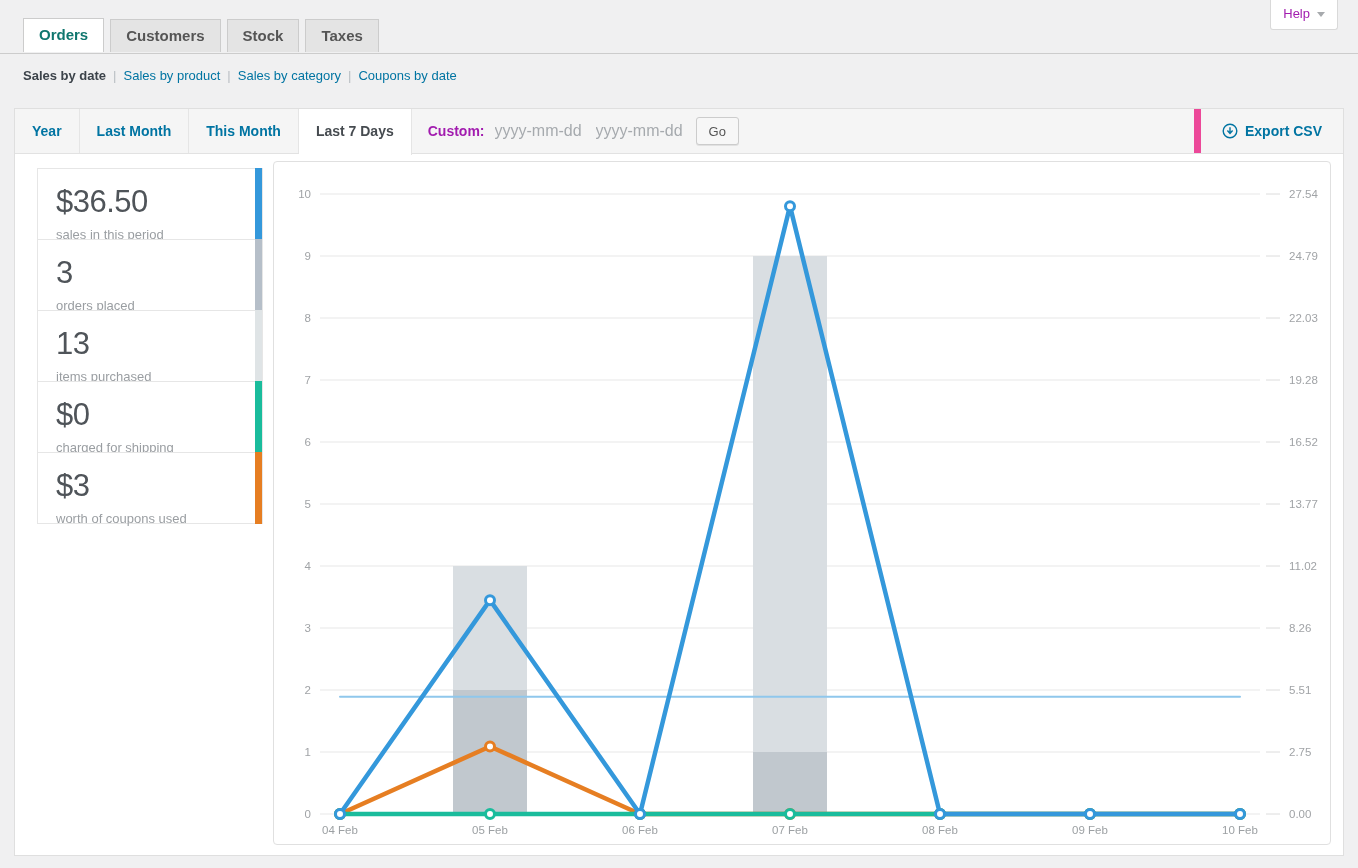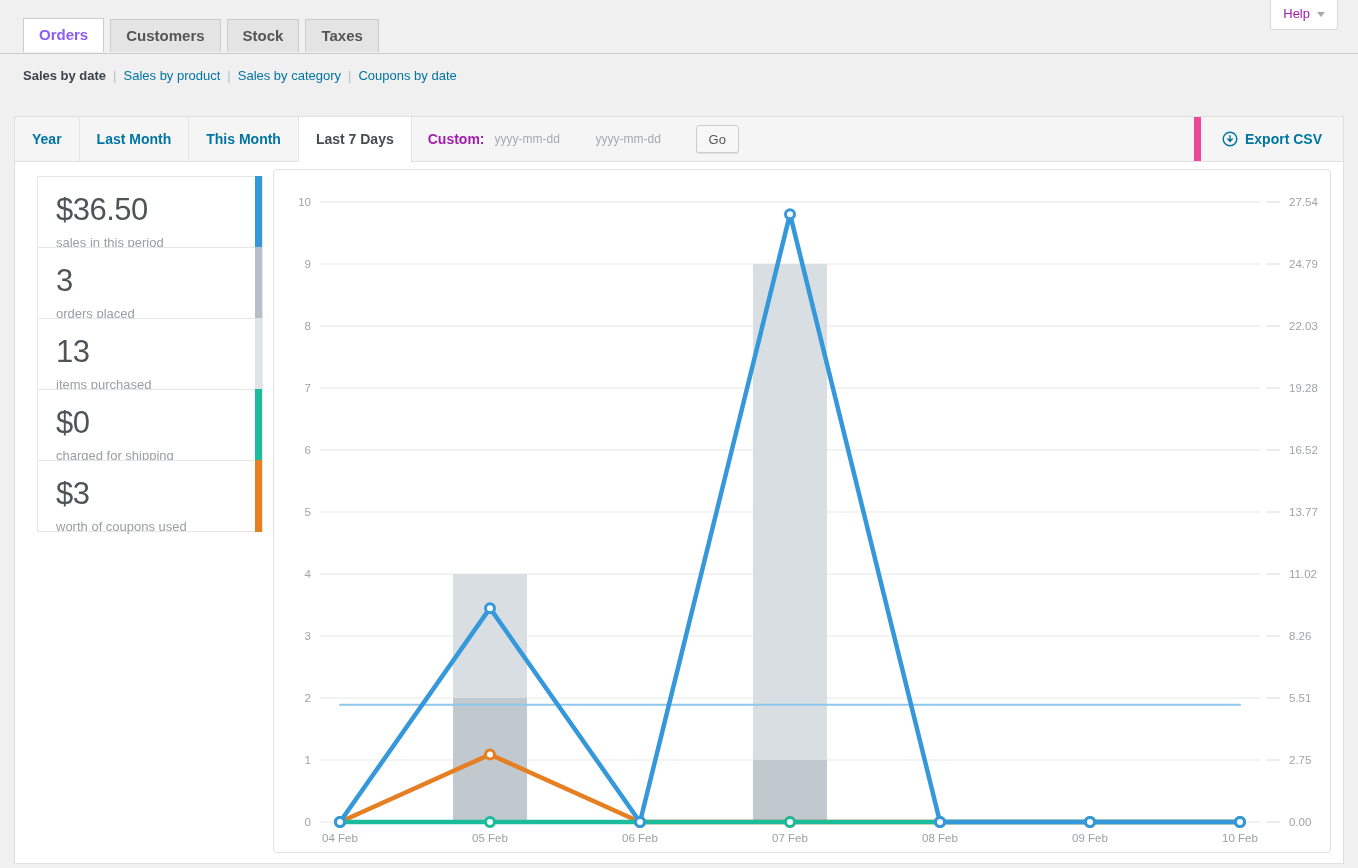--- a/index.html
+++ b/index.html
@@ -23,48 +23,48 @@
     border-right:4px solid transparent; border-top:5px solid #a7aaad; margin-top:2px;}
   
   .nav-tab-wrapper { padding:18px 0 0 23px; border-bottom:1px solid #ccc; height:54px; }
   .nav-tab {
     display:inline-block; vertical-align:bottom;
     padding:7px 15px 8px; margin-right:6px; margin-bottom:-1px;
     font-size:15px; font-weight:700; color:#555;
     background:#e4e4e4; border:1px solid #ccc; border-bottom:none;
     text-decoration:none; cursor:pointer;
   }
-  .nav-tab.active { background:#fff; color:#8b5cf6; padding-bottom:9px; }
+  .nav-tab.active { background:#fff; color:#0f766e; padding-bottom:9px; }
   
   .subnav { padding:14px 0 0 23px; height:46px; font-size:13px; }
   .subnav a { text-decoration:none; cursor:pointer; }
   .subnav .link { color:#0074a2; }
   .subnav .current { color:#3c434a; font-weight:700; }
   .subnav .pipe { color:#b9bec3; margin:0 7px; }
   
   .report-box {
-    margin:16px 14px; height:748px; background:#fff;
+    margin:8px 14px; height:748px; background:#fff;
     border:1px solid #dfdfdf; position:relative;
   }
   .range-bar {
     display:flex; align-items:stretch; height:45px;
     background:#f5f5f5; border-bottom:1px solid #e2e2e2;
   }
   .range-tab {
     line-height:45px; padding:0 17px; font-size:14px; font-weight:700;
     color:#0074a2; border-right:1px solid #e5e5e5; text-decoration:none; cursor:pointer;
   }
   .range-tab.active {
     background:#fff; color:#464b50; height:46px; margin-bottom:-1px; position:relative; z-index:2;
   }
   .custom-area { display:flex; align-items:center; margin-left:16px; gap:9px; }
   .custom-label { font-size:14px; font-weight:700; color:#a21caf; }
   .date-input {
     width:92px; height:26px; background:transparent; border:1px solid transparent;
-    font-family:"Liberation Sans", sans-serif; font-size:12px; color:#0f766e;
+    font-family:"Liberation Sans", sans-serif; font-size:16px; color:#0f766e;
   }
   .date-input::placeholder { color:#a6aaae; opacity:1; }
   .go-btn {
     height:28px; padding:0 12px; font-family:"Liberation Sans", sans-serif;
     font-size:13px; color:#555; background:#f7f7f7;
     border:1px solid #ccc; border-radius:3px; box-shadow:0 1px 0 rgba(0,0,0,.08);
     cursor:pointer;
   }
   .export-area {
     margin-left:auto; border-left:7px solid #ec4899; padding:0 21px;

